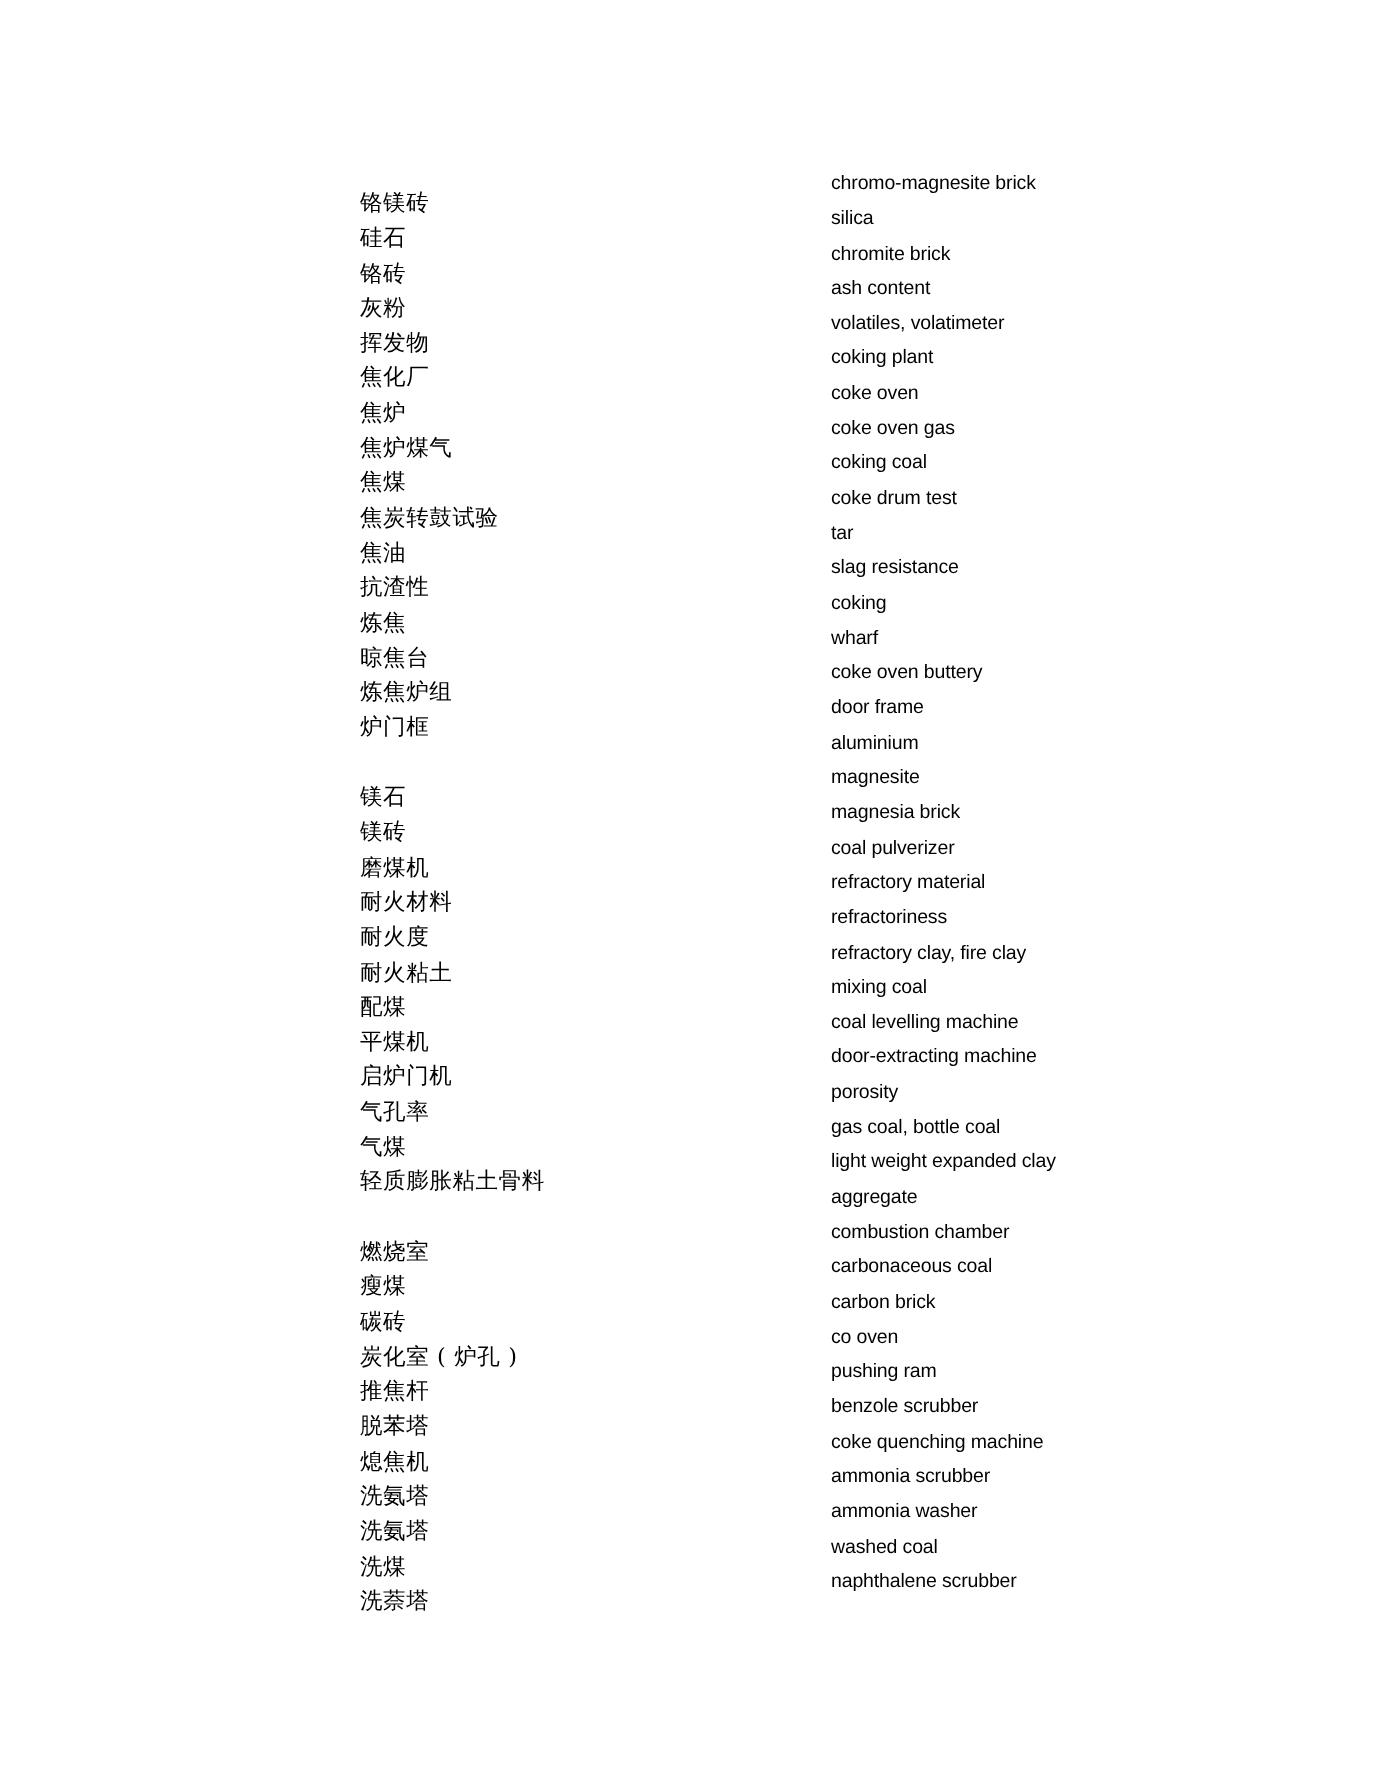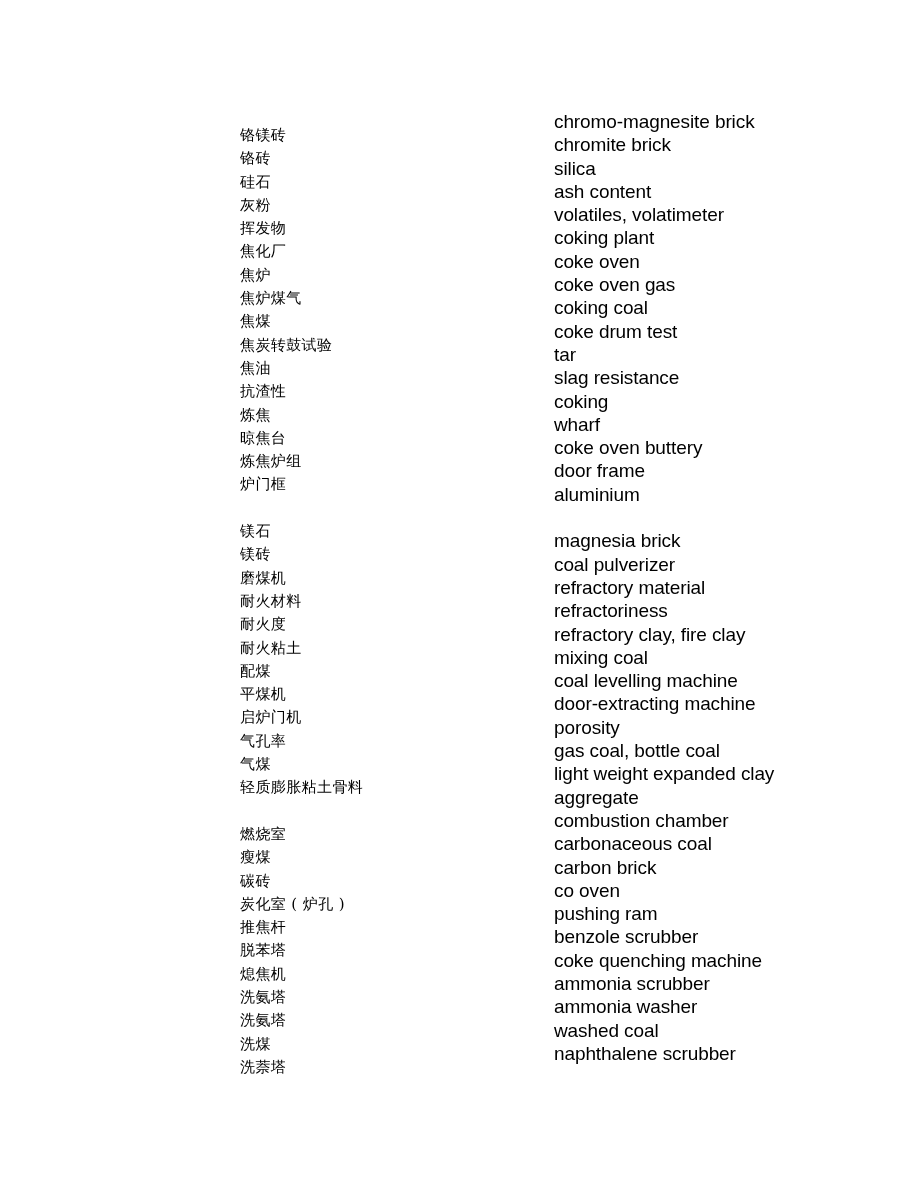--- a/index.html
+++ b/index.html
@@ -53,49 +53,49 @@
     letter-spacing: 0.4px;
     margin-top: 14px;
   }
 
   .term-en {
     position: absolute;
     left: 314px;
     top: 0;
     width: 340px;
     font-family: "Liberation Sans", sans-serif;
-    font-size: 19px;
+    font-size: 13px;
     line-height: 23.3px;
     color: #000000;
     letter-spacing: -0.1px;
   }
 
   .term-cn:empty,
   .term-en:empty {
     display: block;
   }
 </style>
 </head>
 <body>
 
 <div id="page">
   <div id="glossary">
       <div class="entry">
         <span class="term-cn">铬镁砖</span>
         <span class="term-en">chromo-magnesite brick</span>
       </div>
       <div class="entry">
+        <span class="term-cn">硅石</span>
+        <span class="term-en">silica</span>
+      </div>
+      <div class="entry">
         <span class="term-cn">铬砖</span>
         <span class="term-en">chromite brick</span>
       </div>
       <div class="entry">
-        <span class="term-cn">硅石</span>
-        <span class="term-en">silica</span>
-      </div>
-      <div class="entry">
         <span class="term-cn">灰粉</span>
         <span class="term-en">ash content</span>
       </div>
       <div class="entry">
         <span class="term-cn">挥发物</span>
         <span class="term-en">volatiles, volatimeter</span>
       </div>
       <div class="entry">
         <span class="term-cn">焦化厂</span>
         <span class="term-en">coking plant</span>
@@ -138,20 +138,21 @@
       </div>
       <div class="entry">
         <span class="term-cn">炉门框</span>
         <span class="term-en">door frame</span>
       </div>
       <div class="entry">
         <span class="term-en">aluminium</span>
       </div>
       <div class="entry">
         <span class="term-cn">镁石</span>
+        <span class="term-en">magnesite</span>
       </div>
       <div class="entry">
         <span class="term-cn">镁砖</span>
         <span class="term-en">magnesia brick</span>
       </div>
       <div class="entry">
         <span class="term-cn">磨煤机</span>
         <span class="term-en">coal pulverizer</span>
       </div>
       <div class="entry">

